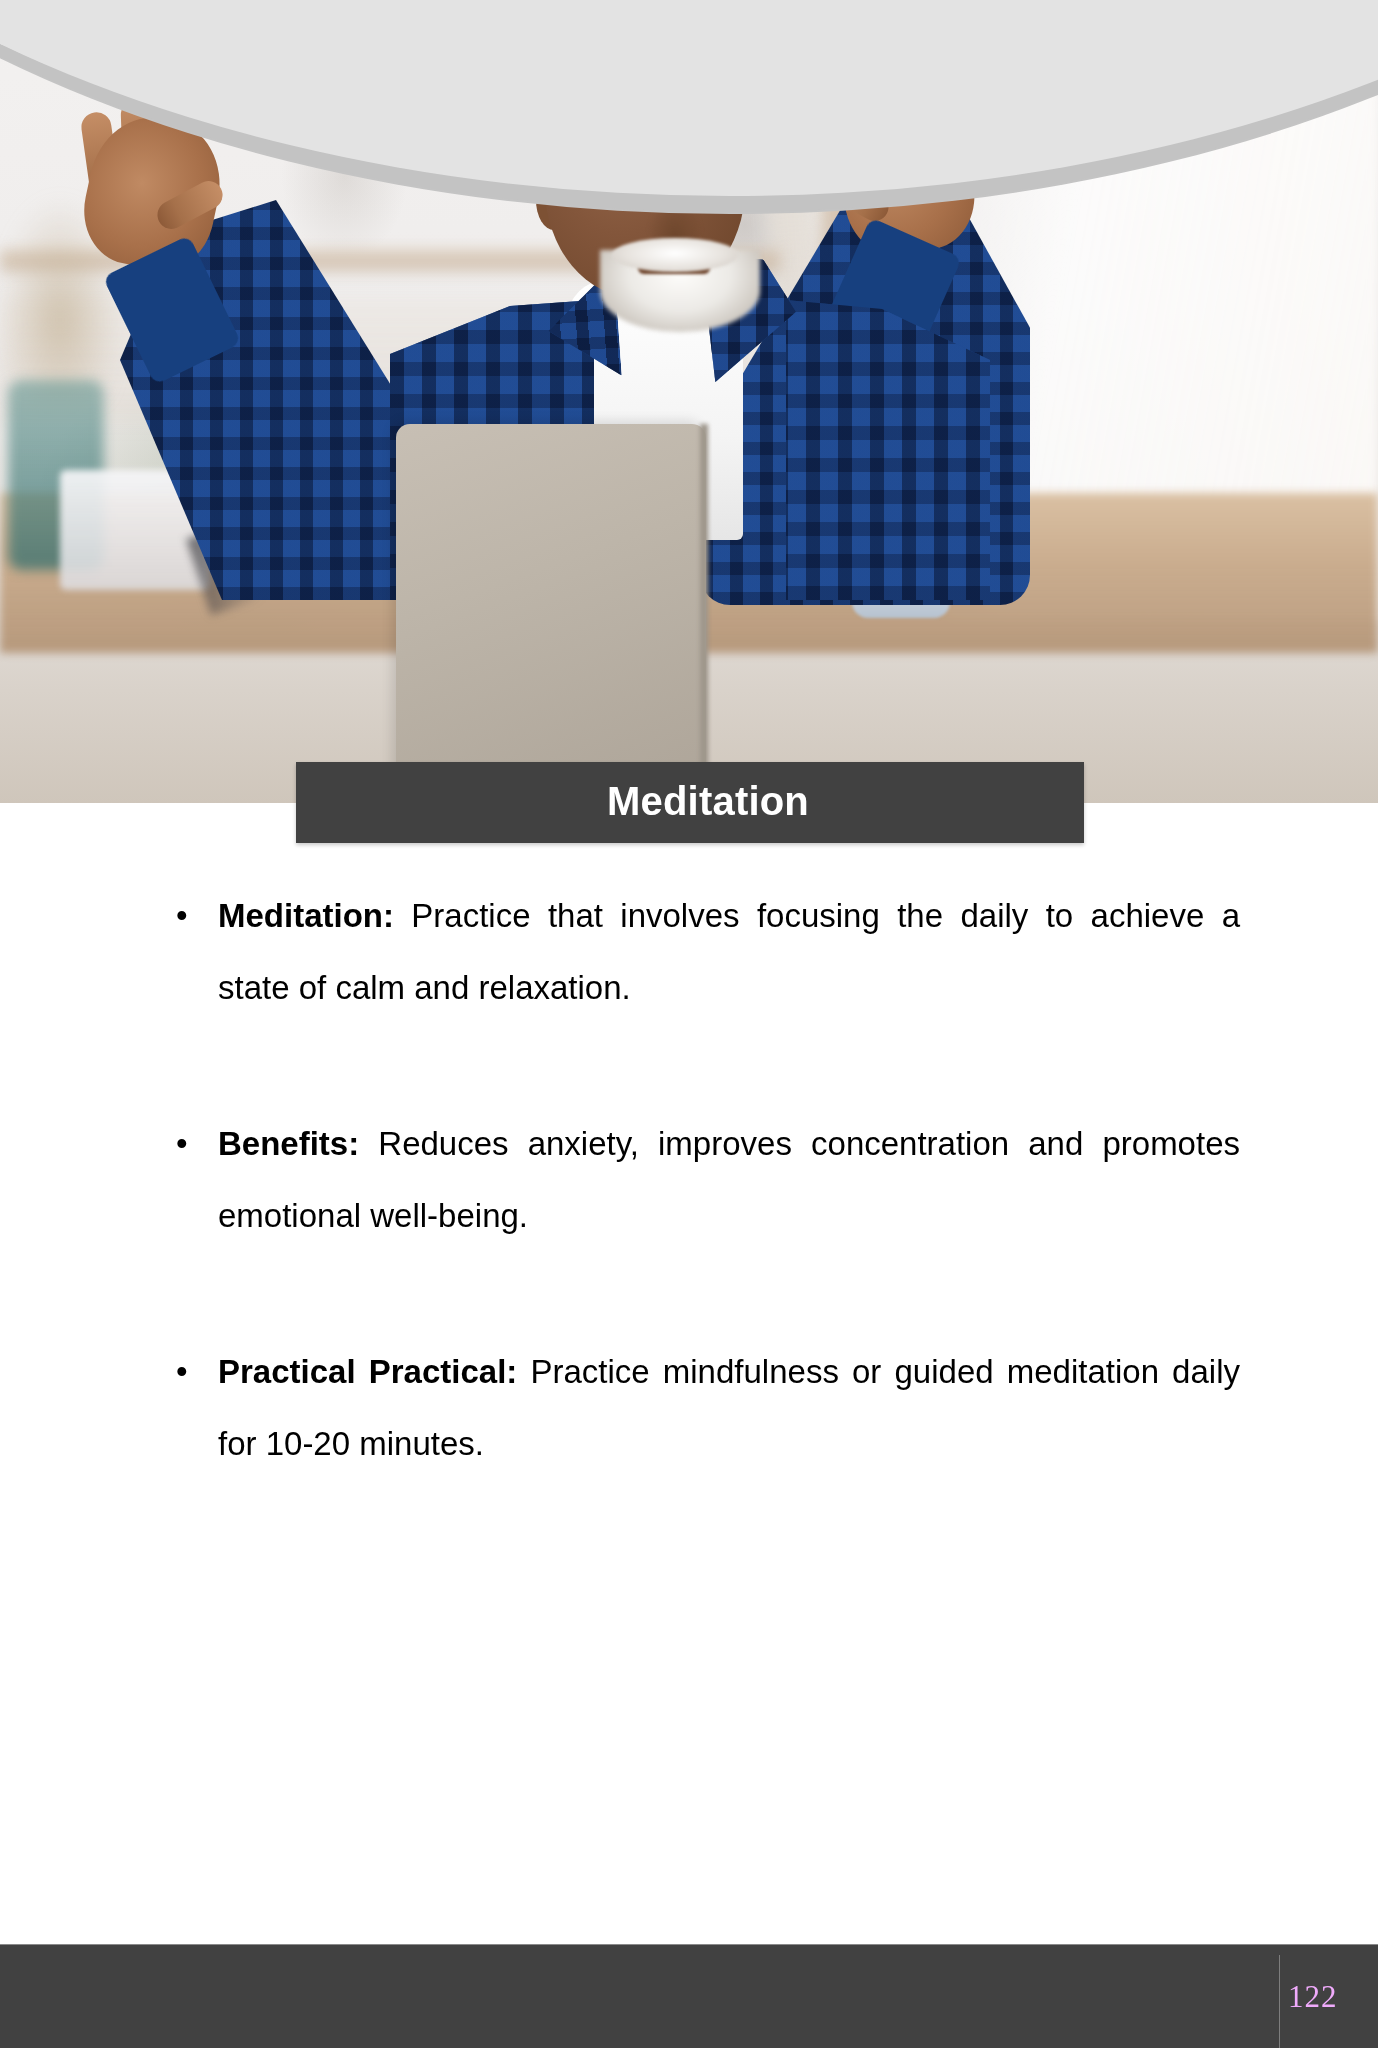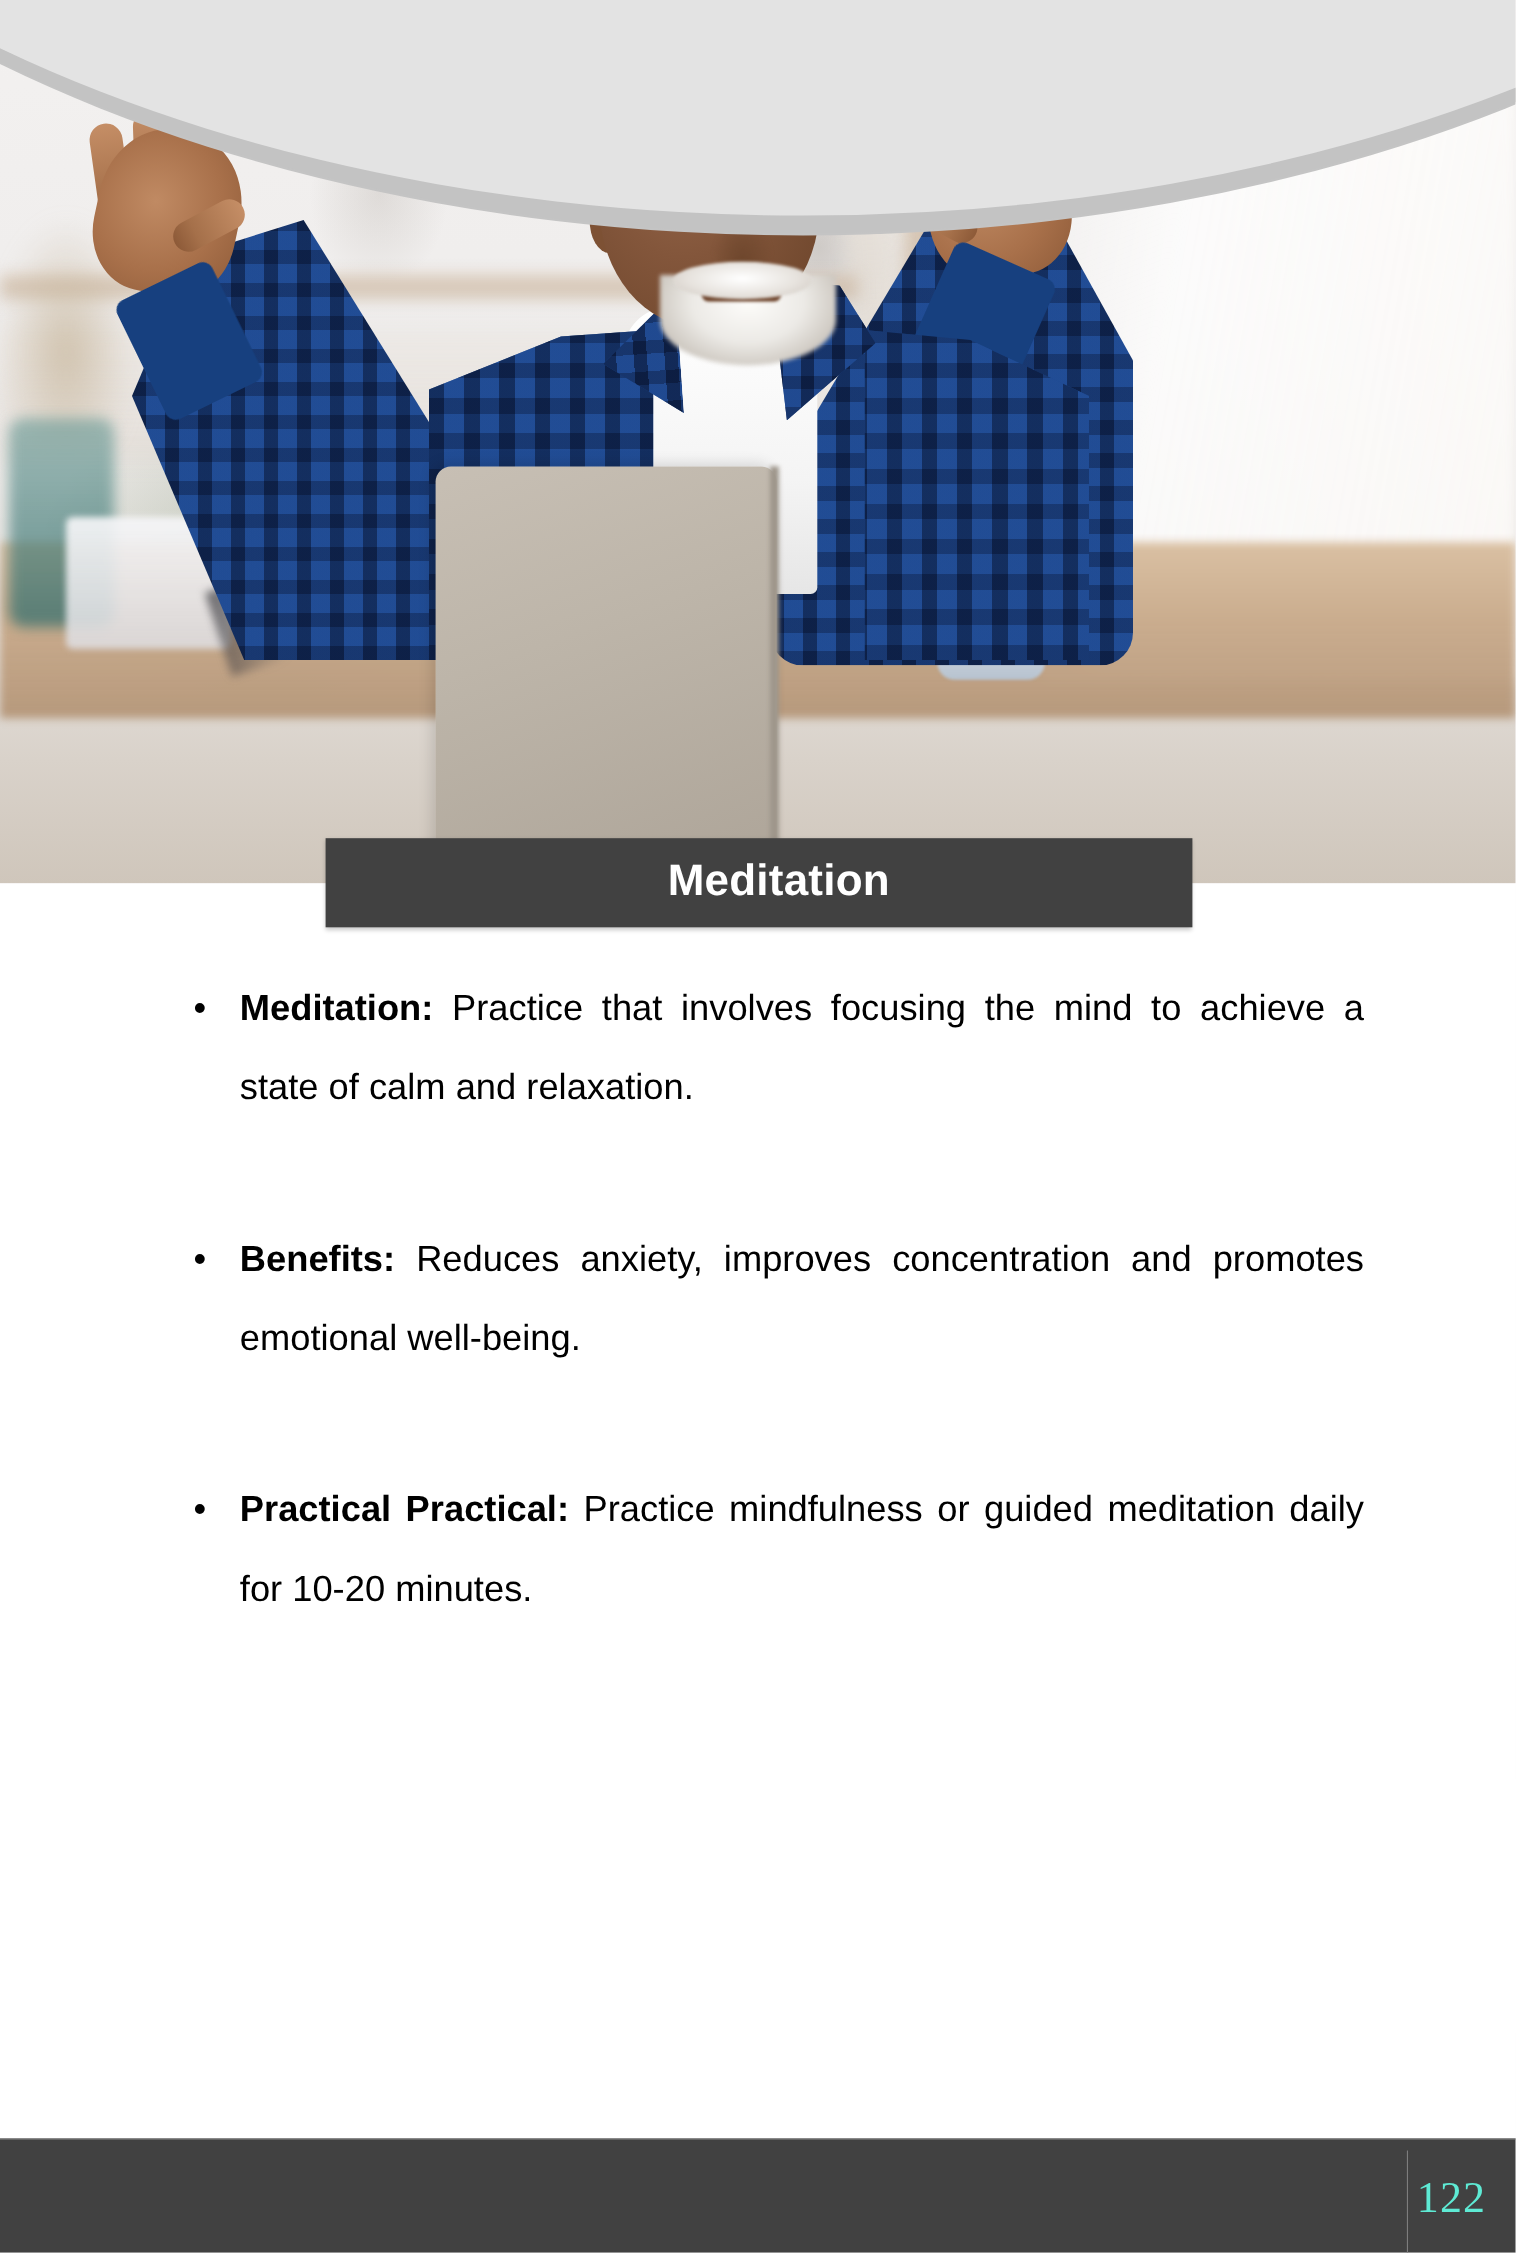--- a/index.html
+++ b/index.html
@@ -485,23 +485,23 @@
     height: 94px;
     background: #7d7d7d;
   }
   .page-number {
     position: absolute;
     left: 1288px;
     top: 0;
     height: 104px;
     display: flex;
     align-items: center;
-    color: #5eead4;
+    color: #f0abfc;
     font-family: "Liberation Serif", serif;
-    font-size: 40px;
+    font-size: 31px;
     letter-spacing: 1px;
   }
 </style>
 </head>
 <body>
 
 <div class="slide">
 
   <div class="hero">
     <div class="room-bg"></div>
@@ -565,21 +565,21 @@
   </div>
 
   <div class="title-banner">
     <span class="title-text">Meditation</span>
   </div>
 
   <div class="body-area">
     <ul class="bullets">
 
       <li>
-        <span class="bullet-dot">•</span><span class="lbl">Meditation:</span><span> Practice that involves focusing the mind to achieve a state of calm and relaxation.</span>
+        <span class="bullet-dot">•</span><span class="lbl">Meditation:</span><span> Practice that involves focusing the daily to achieve a state of calm and relaxation.</span>
       </li>
 
       <li>
         <span class="bullet-dot">•</span><span class="lbl">Benefits:</span><span> Reduces anxiety, improves concentration and promotes emotional well-being.</span>
       </li>
 
       <li>
         <span class="bullet-dot">•</span><span class="lbl">Practical Practical:</span><span> Practice mindfulness or guided meditation daily for 10-20 minutes.</span>
       </li>
 

